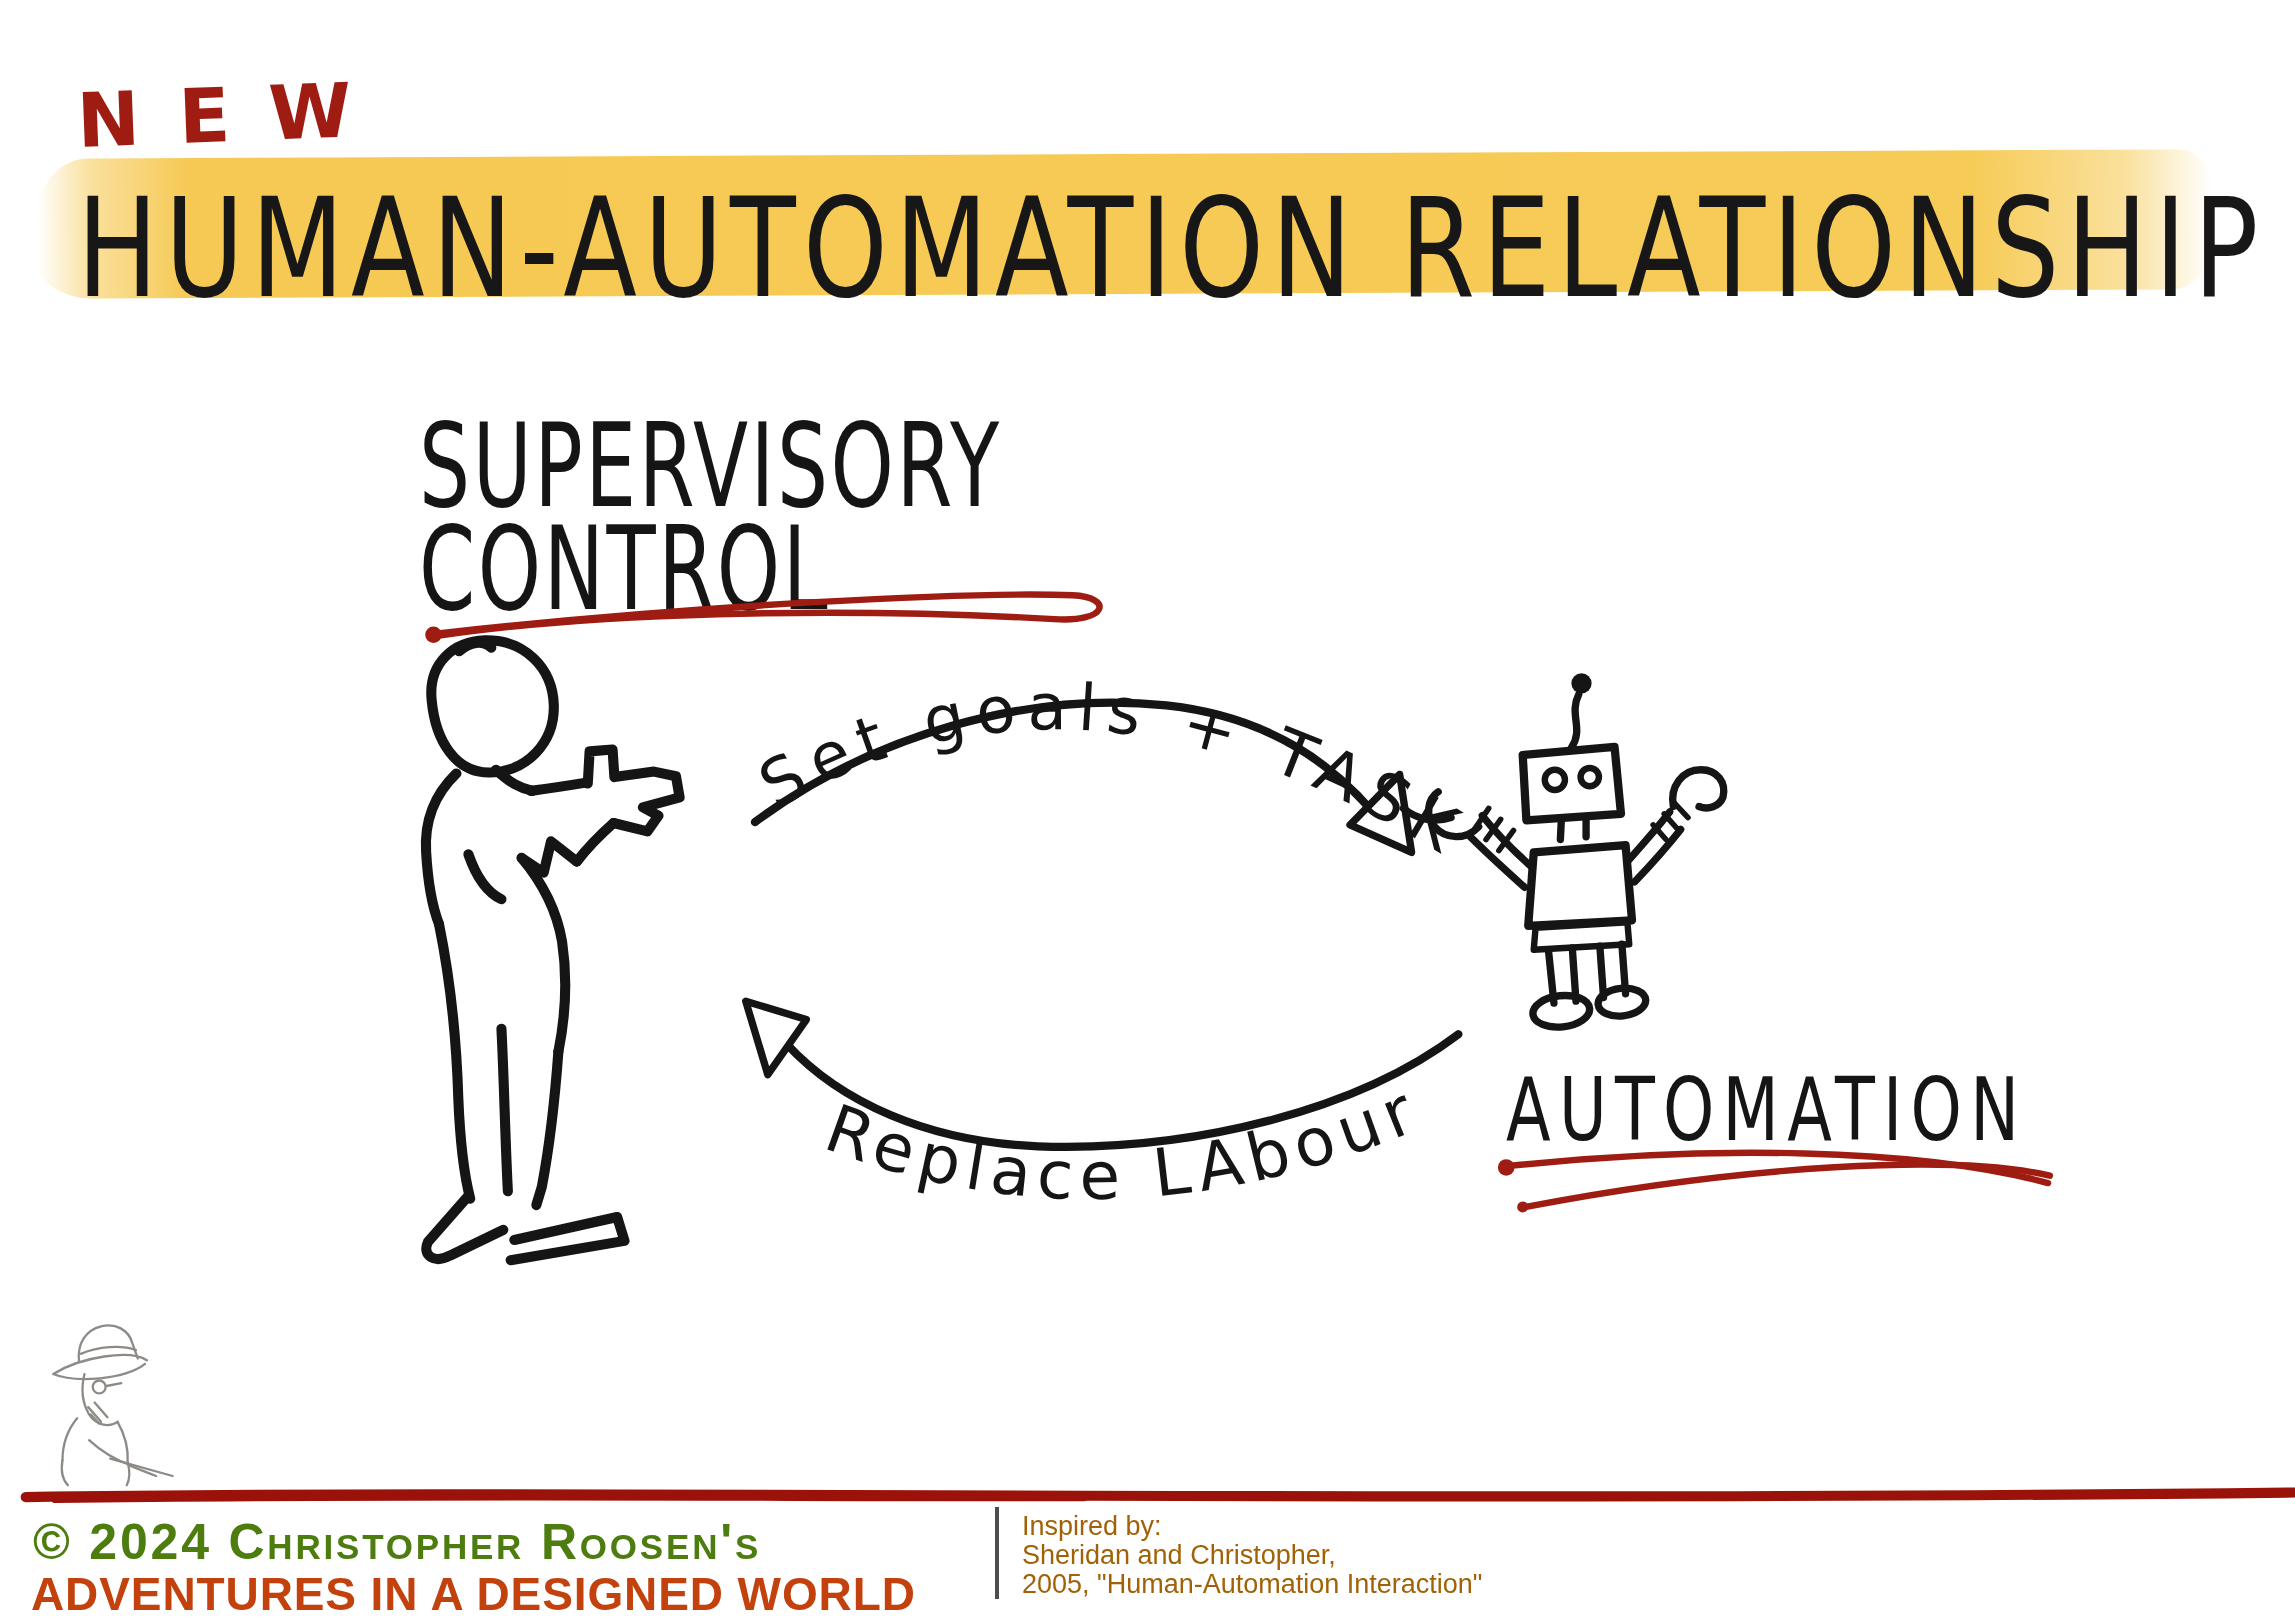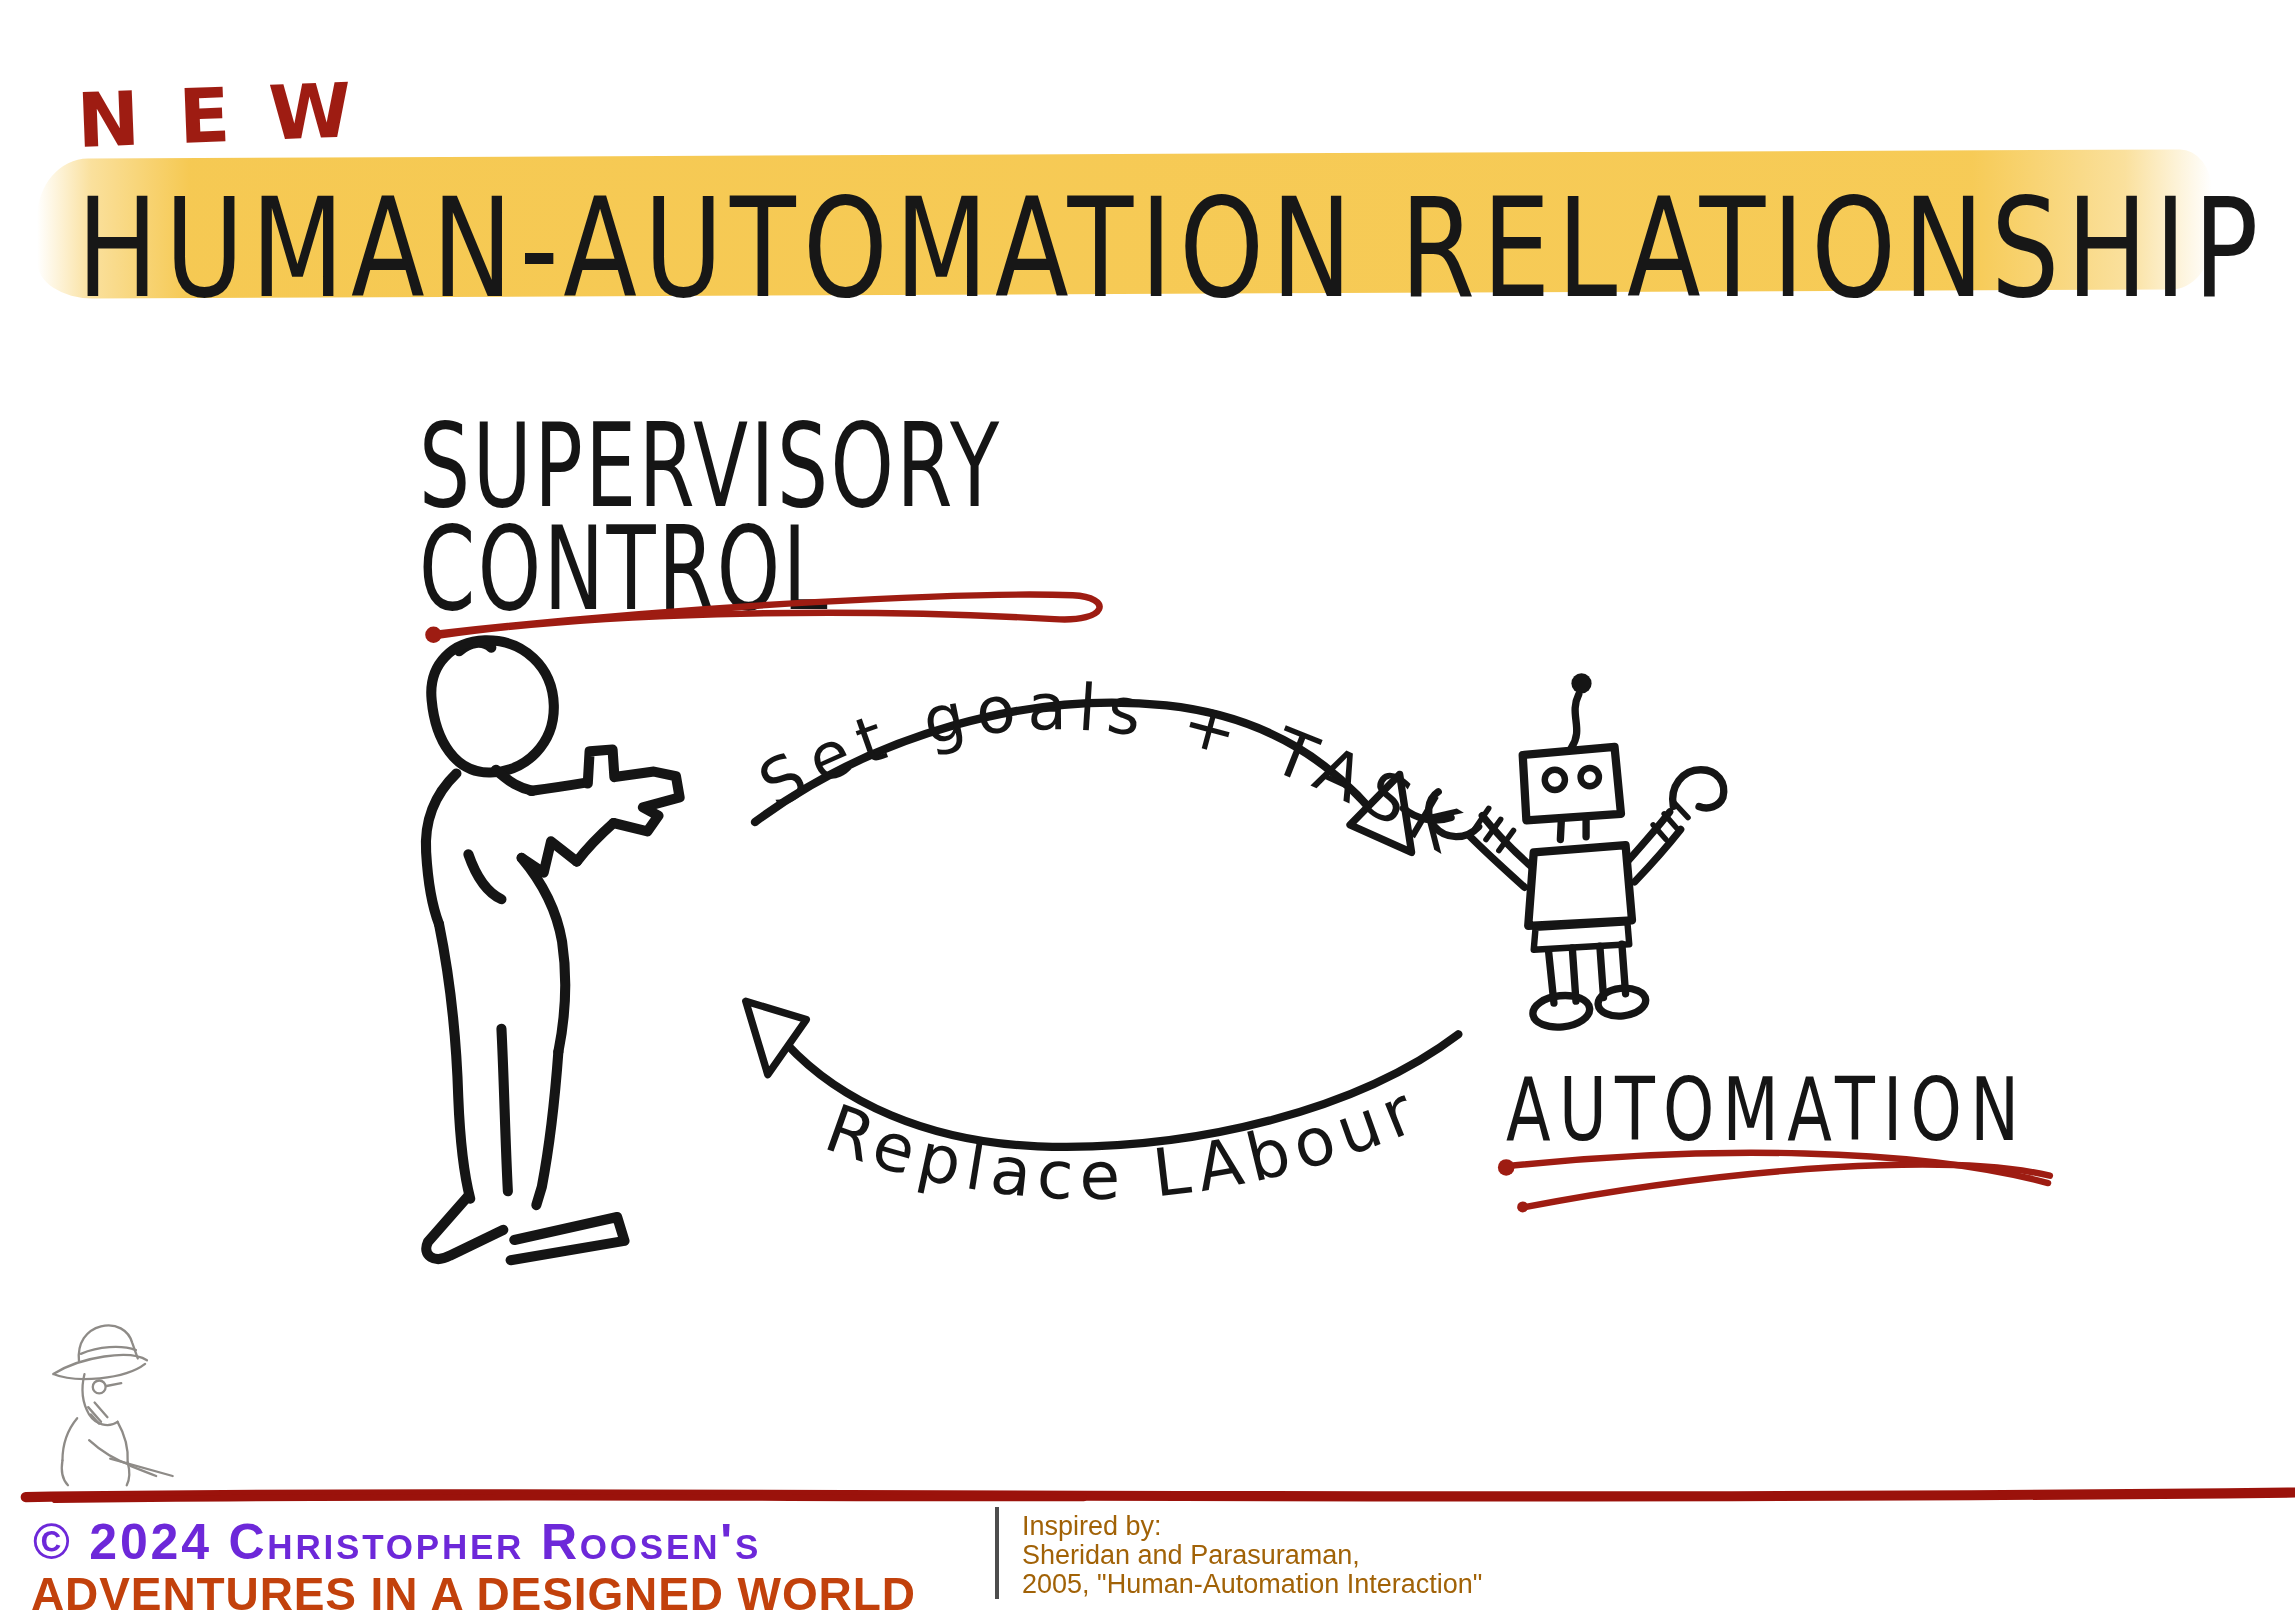--- a/index.html
+++ b/index.html
@@ -65,21 +65,21 @@
   
   #ink{left:0;top:0;width:2296px;height:1624px;}
   .arcText{font-family:"DejaVu Sans", sans-serif;fill:#151515;}
   
   .footer-text{font-family:"Liberation Sans", sans-serif;}
   #copyright{
     left:33px;top:1513px;
     font-size:50px;font-weight:bold;
     font-variant:small-caps;
     letter-spacing:2.8px;
-    color:#6d28d9;
+    color:#4d7c0f;
     white-space:nowrap;
   }
   #brand{
     left:31px;top:1567px;
     font-size:46px;font-weight:bold;
     letter-spacing:0.9px;
     color:#c2410c;
     white-space:nowrap;
   }
   #footer-divider{
@@ -204,18 +204,18 @@
       <path stroke-width="11" d="M28,1630 C600,1621 1500,1636 2500,1625"></path>
       <path stroke-width="7" d="M60,1633 C500,1627 900,1632 1180,1631"></path>
     </g>
   </svg>
 
   <div class="abs footer-text" id="copyright">© 2024 Christopher Roosen's</div>
   <div class="abs footer-text" id="brand">ADVENTURES IN A DESIGNED WORLD</div>
   <div class="abs" id="footer-divider"></div>
   <div class="abs footer-text" id="attribution">
     <div>Inspired by:</div>
-    <div>Sheridan and Parasuraman,</div>
+    <div>Sheridan and Christopher,</div>
     <div>2005, "Human-Automation Interaction"</div>
   </div>
 
 </div>
 
 
 </body></html>

